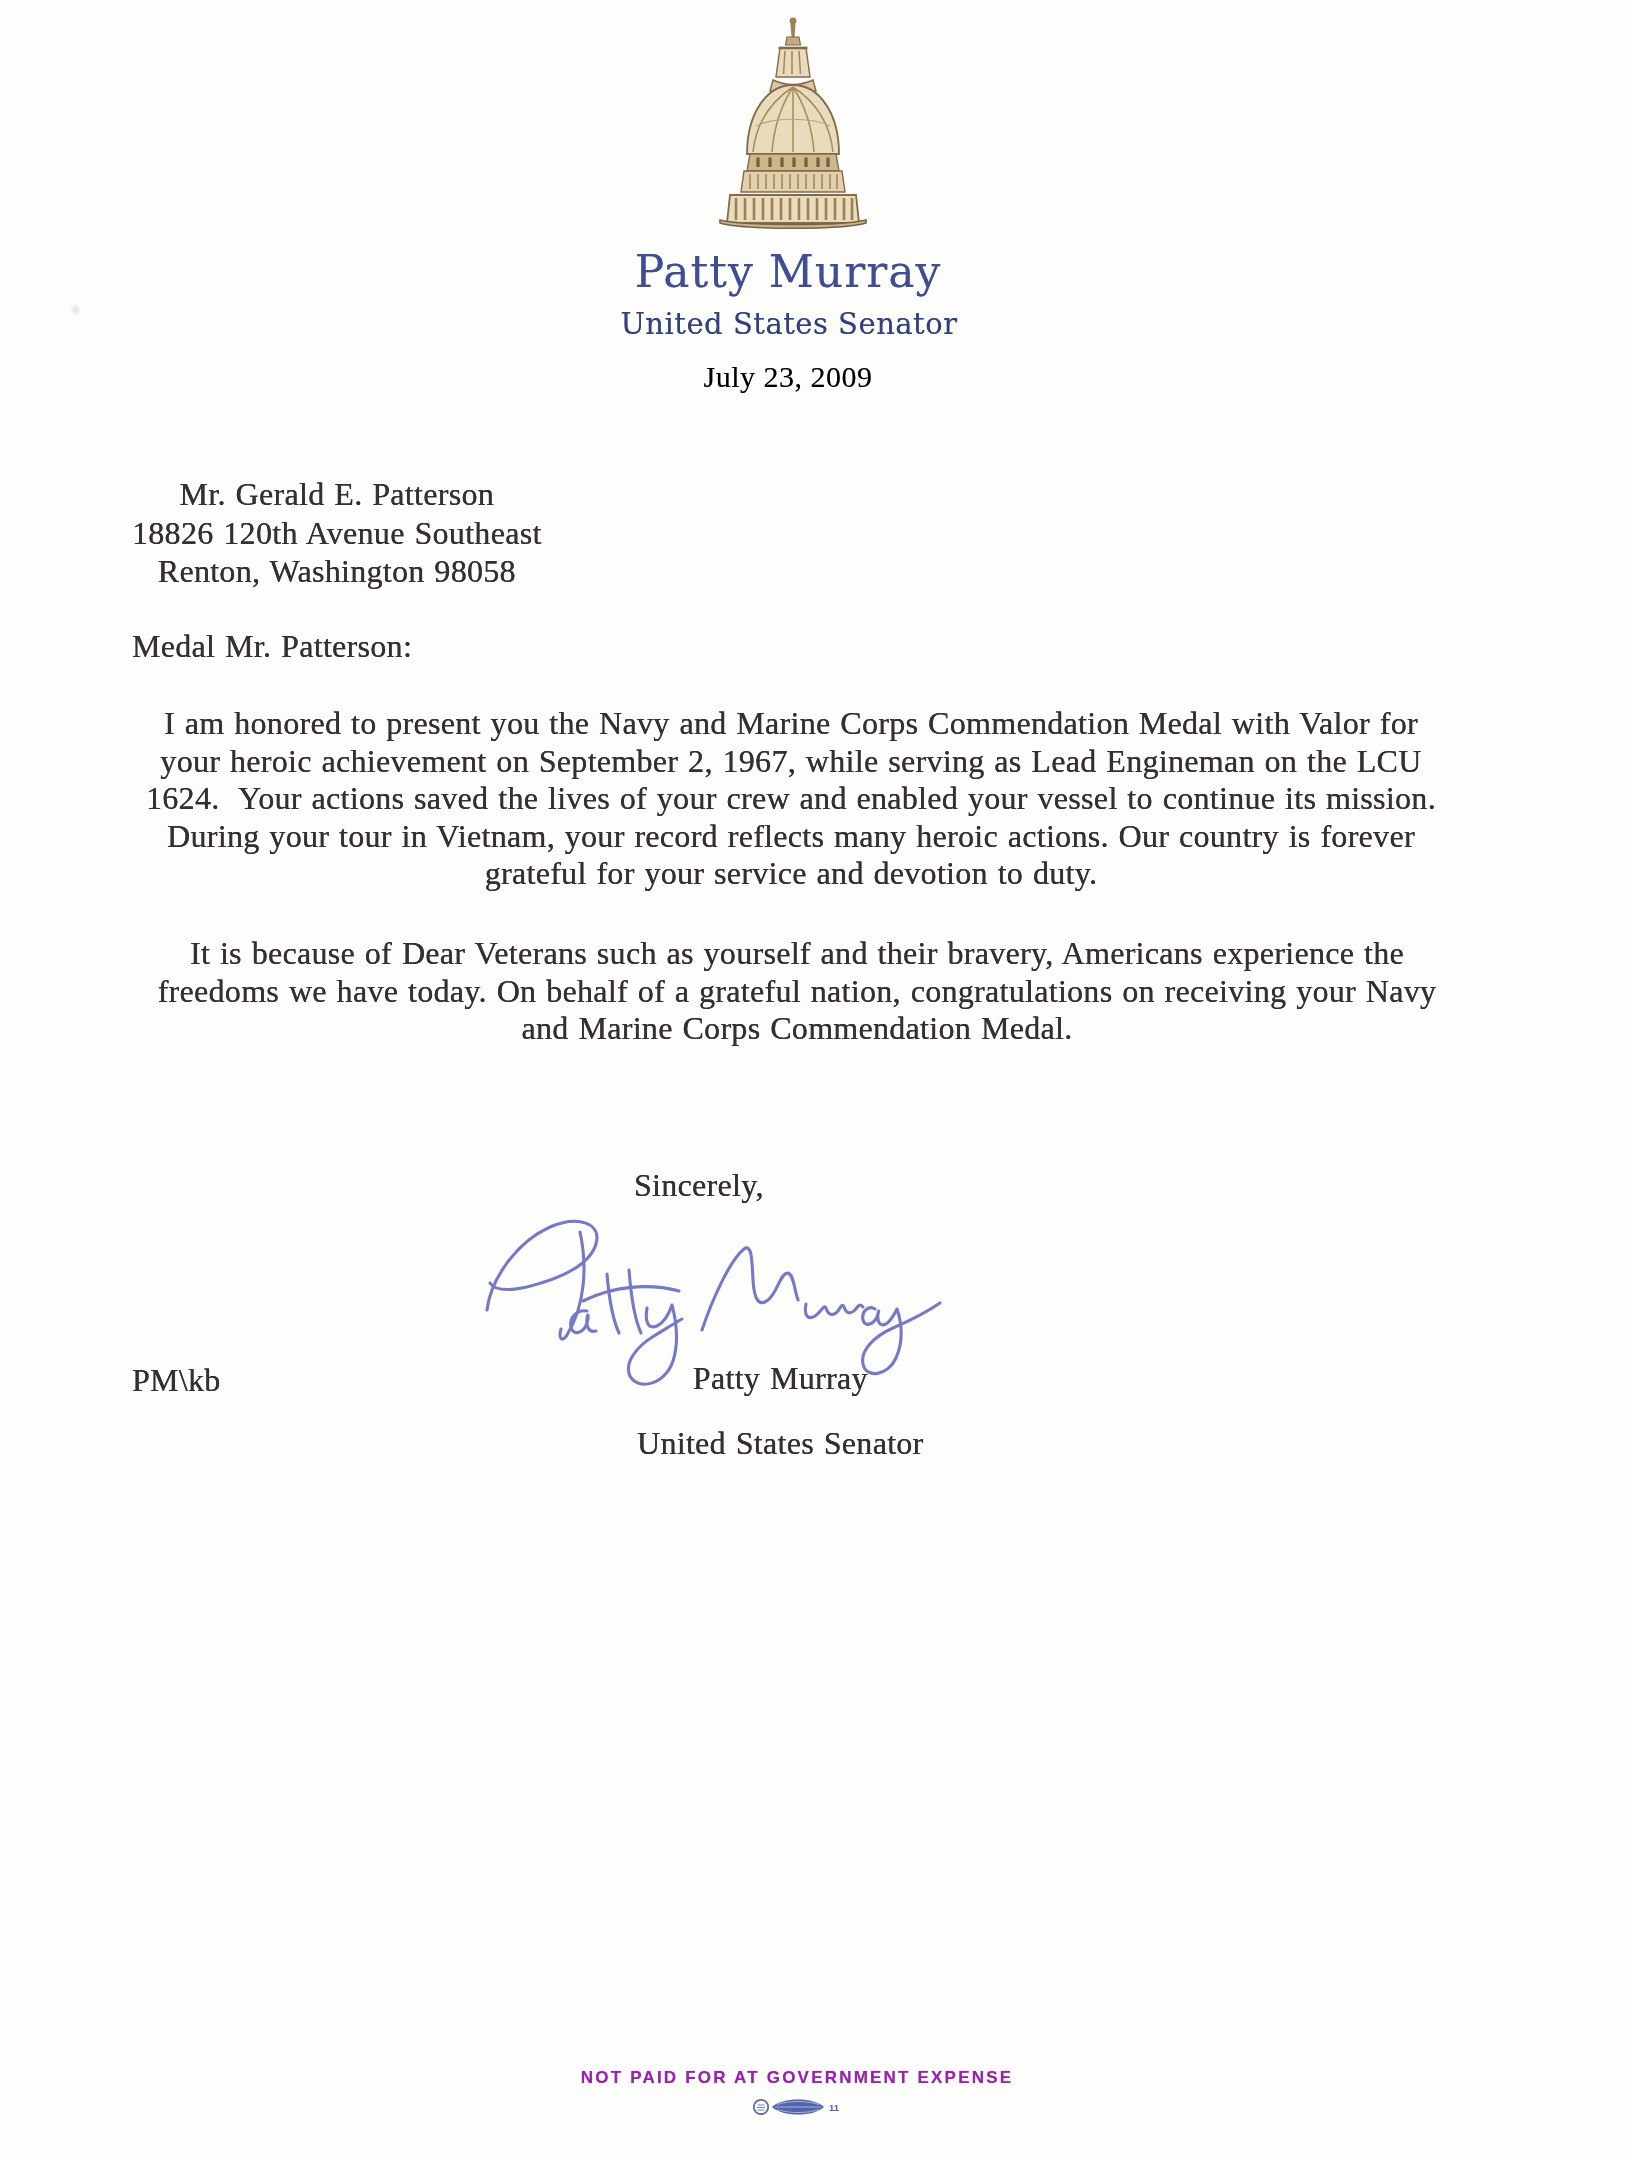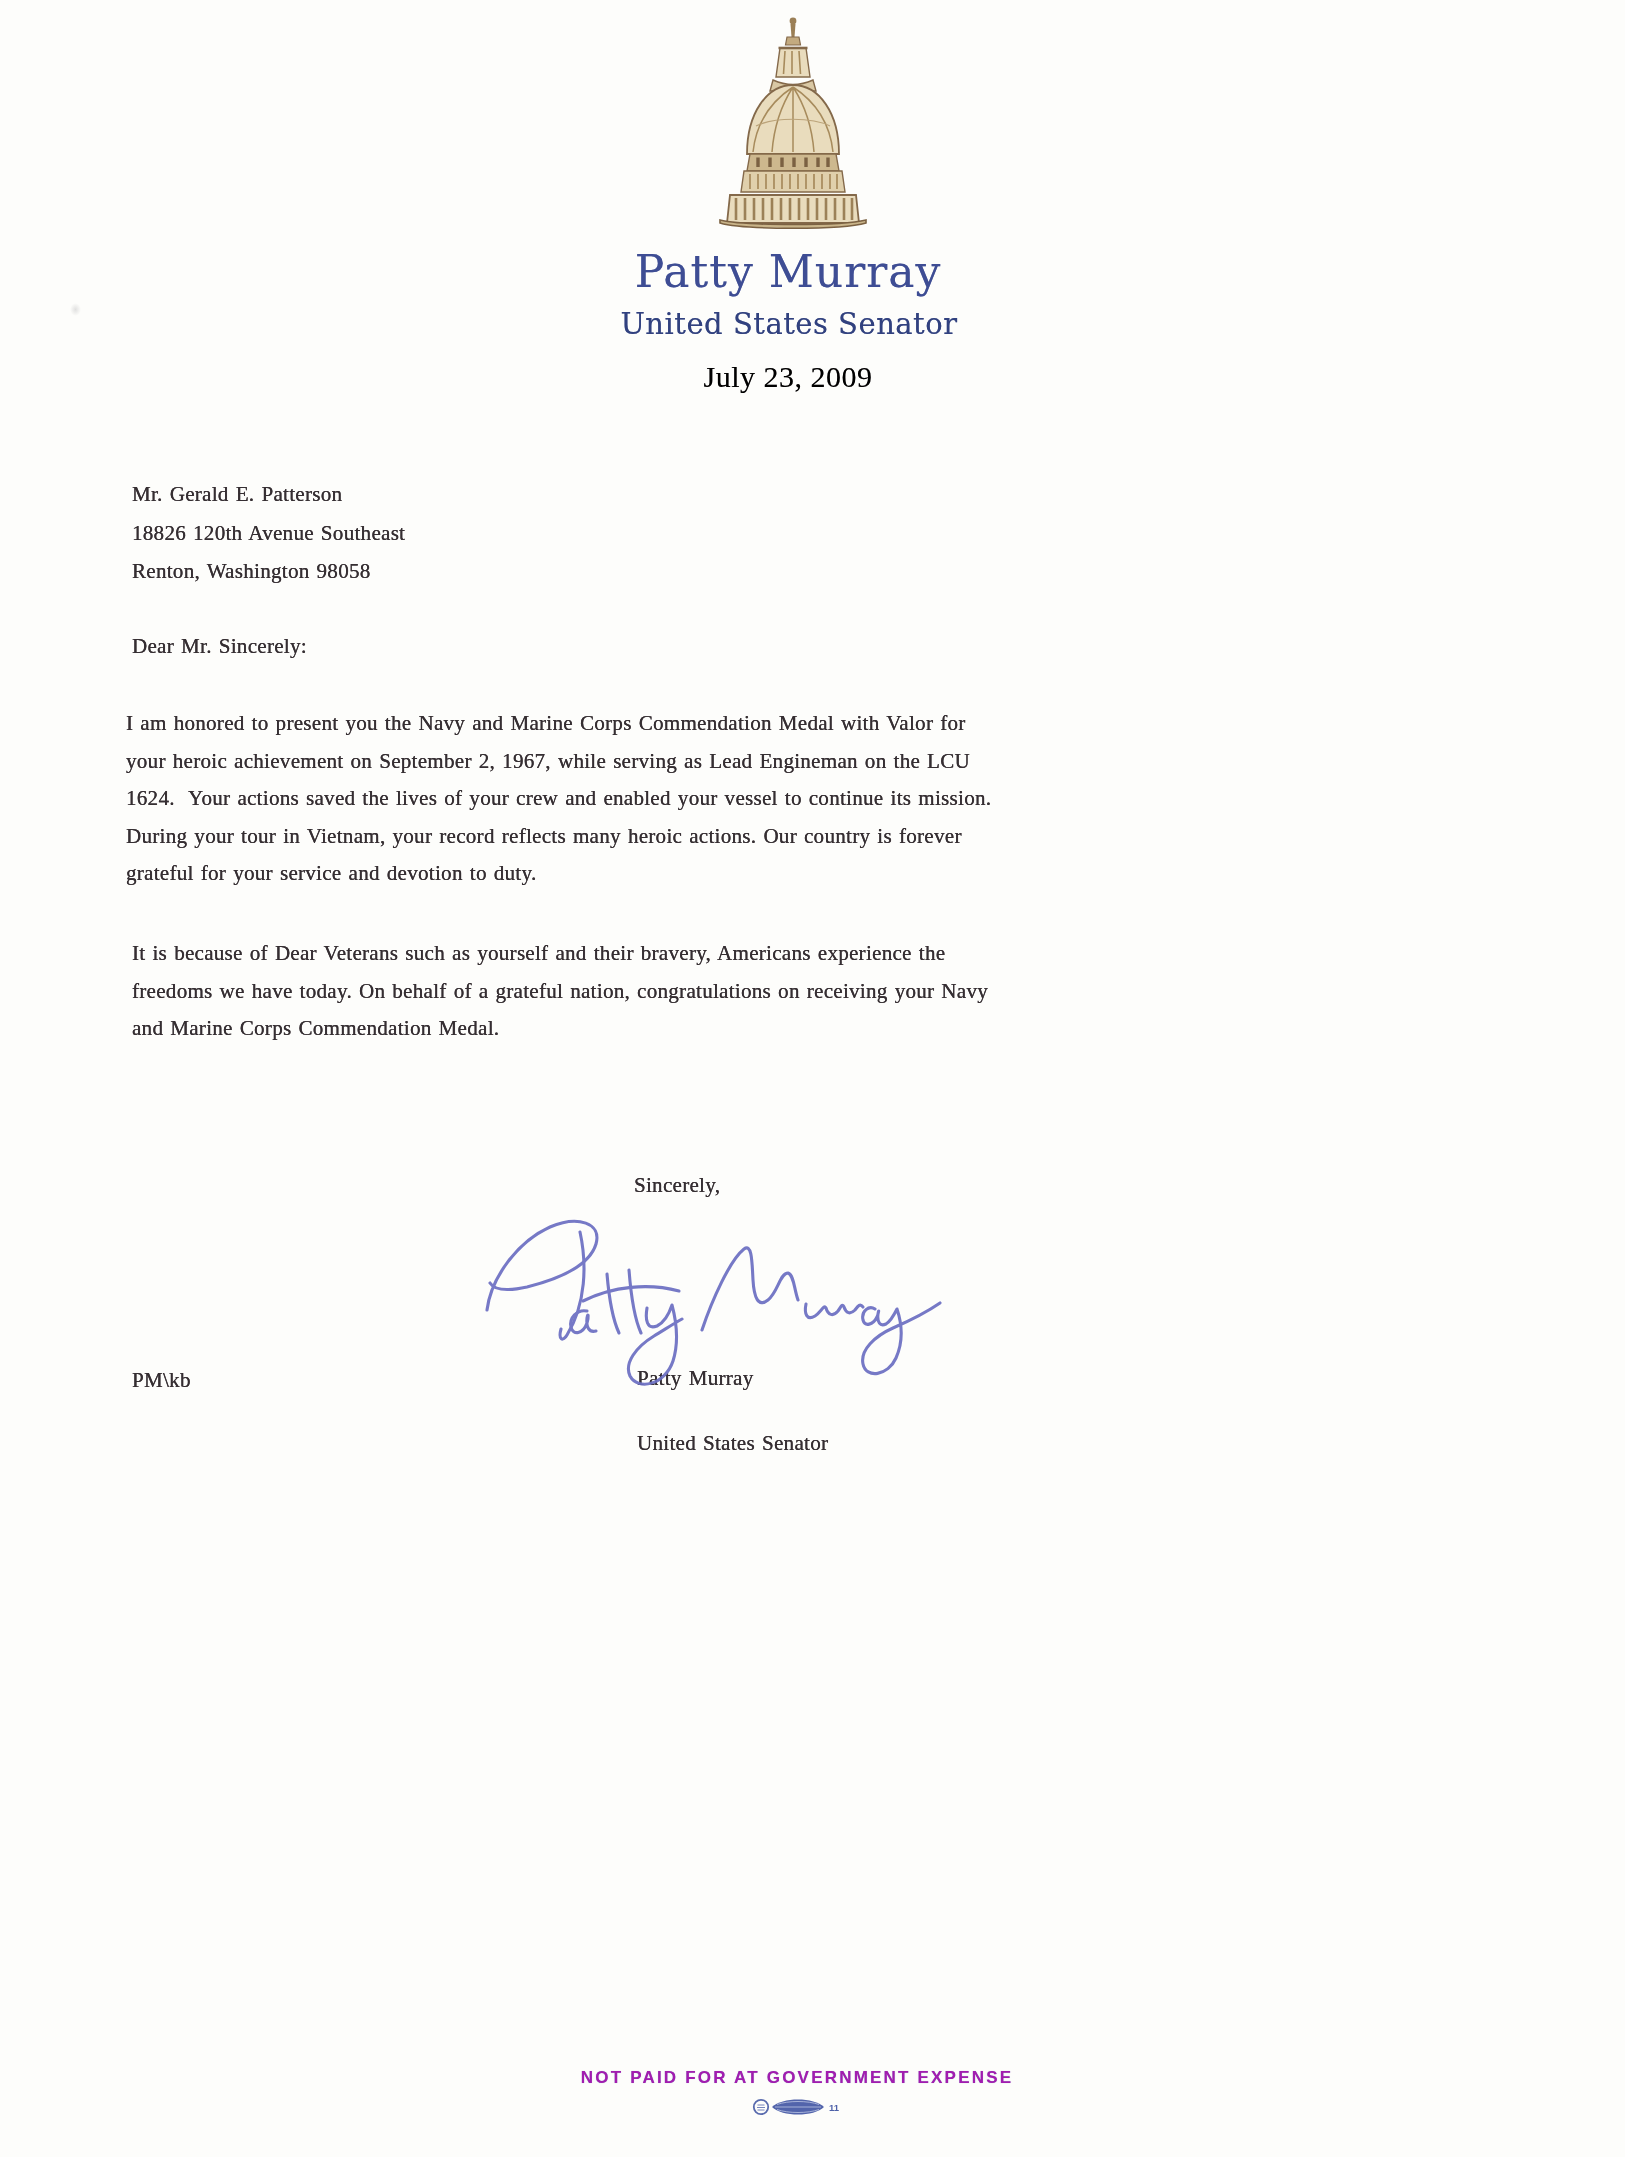--- a/index.html
+++ b/index.html
@@ -34,27 +34,28 @@
   }
   .letter-date {
     font-size: 30px;
     color: #000000;
     letter-spacing: 0.5px;
     text-shadow: 0 0 0.5px rgba(70,61,64,0.6);
   }
 
   
   .bodytext {
-    font-size: 21px;
+    font-size: 32px;
     line-height: 37.5px;
     color: #352e32;
     white-space: pre-line;
     letter-spacing: 0.3px;
     word-spacing: 1.5px;
     text-shadow: 0 0 0.5px rgba(53,46,50,0.75), 0.25px 0 0 rgba(53,46,50,0.55);
+    text-align: center;
   }
   .recipient { line-height: 38.5px; }
   .typed-sig { line-height: 32.5px; }
 
   .footer-notice {
     font-family: "Liberation Sans", sans-serif;
     font-size: 17px;
     font-weight: 700;
     letter-spacing: 2.2px;
     color: #a21caf;
@@ -105,21 +106,21 @@
   <div class="abs centered sender-name" style="left:788px; top:246px;">Patty Murray</div>
   <div class="abs centered sender-title" style="left:789px; top:307px;">United States Senator</div>
   <div class="abs centered letter-date" style="left:788px; top:360px;">July 23, 2009</div>
 
   <div class="abs scan-speck" style="left:70px; top:303px;"></div>
 
   <div class="abs bodytext recipient" style="left:132px; top:475px;">Mr. Gerald E. Patterson
 18826 120th Avenue Southeast
 Renton, Washington 98058</div>
 
-  <div class="abs bodytext" style="left:132px; top:628px;">Dear Mr. Sincerely:</div>
+  <div class="abs bodytext" style="left:132px; top:628px;">Medal Mr. Patterson:</div>
 
   <div class="abs bodytext" style="left:126px; top:705px; width:1330px;">I am honored to present you the Navy and Marine Corps Commendation Medal with Valor for
 your heroic achievement on September 2, 1967, while serving as Lead Engineman on the LCU
 1624.&nbsp; Your actions saved the lives of your crew and enabled your vessel to continue its mission.
 During your tour in Vietnam, your record reflects many heroic actions. Our country is forever
 grateful for your service and devotion to duty.</div>
   <div class="abs bodytext" style="left:132px; top:935px; width:1330px;">It is because of Dear Veterans such as yourself and their bravery, Americans experience the
 freedoms we have today. On behalf of a grateful nation, congratulations on receiving your Navy
 and Marine Corps Commendation Medal.</div>
 

